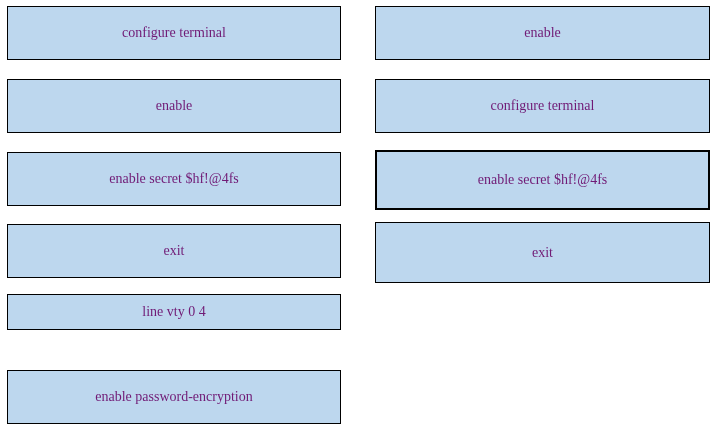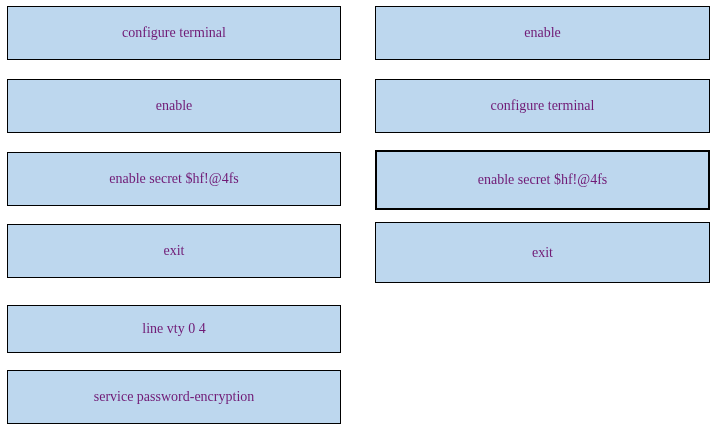--- a/index.html
+++ b/index.html
@@ -31,21 +31,21 @@
   .drag-box.thick {
     border-width: 2px;
   }
   
   .col-left  { left: 7px;   width: 334px; }
   .col-right { left: 375px; width: 335px; }
   .l1 { top: 6px;   height: 54px; }
   .l2 { top: 79px;  height: 54px; }
   .l3 { top: 152px; height: 54px; }
   .l4 { top: 224px; height: 54px; }
-  .l5 { top: 305px; height: 48px; }
+  .l5 { top: 294px; height: 36px; }
   .l6 { top: 370px; height: 54px; }
   .r1 { top: 6px;   height: 54px; }
   .r2 { top: 79px;  height: 54px; }
   .r3 { top: 150px; height: 60px; }
   .r4 { top: 222px; height: 61px; }
 </style>
 </head>
 <body>
 
 <div class="canvas">
@@ -59,21 +59,21 @@
   <div class="drag-box col-left l3">
     <span>enable secret $hf!@4fs</span>
   </div>
   <div class="drag-box col-left l4">
     <span>exit</span>
   </div>
   <div class="drag-box col-left l5">
     <span>line vty 0 4</span>
   </div>
   <div class="drag-box col-left l6">
-    <span>service password-encryption</span>
+    <span>enable password-encryption</span>
   </div>
 
   <div class="drag-box col-right r1">
     <span>enable</span>
   </div>
   <div class="drag-box col-right r2">
     <span>configure terminal</span>
   </div>
   <div class="drag-box col-right r3 thick">
     <span>enable secret $hf!@4fs</span>

